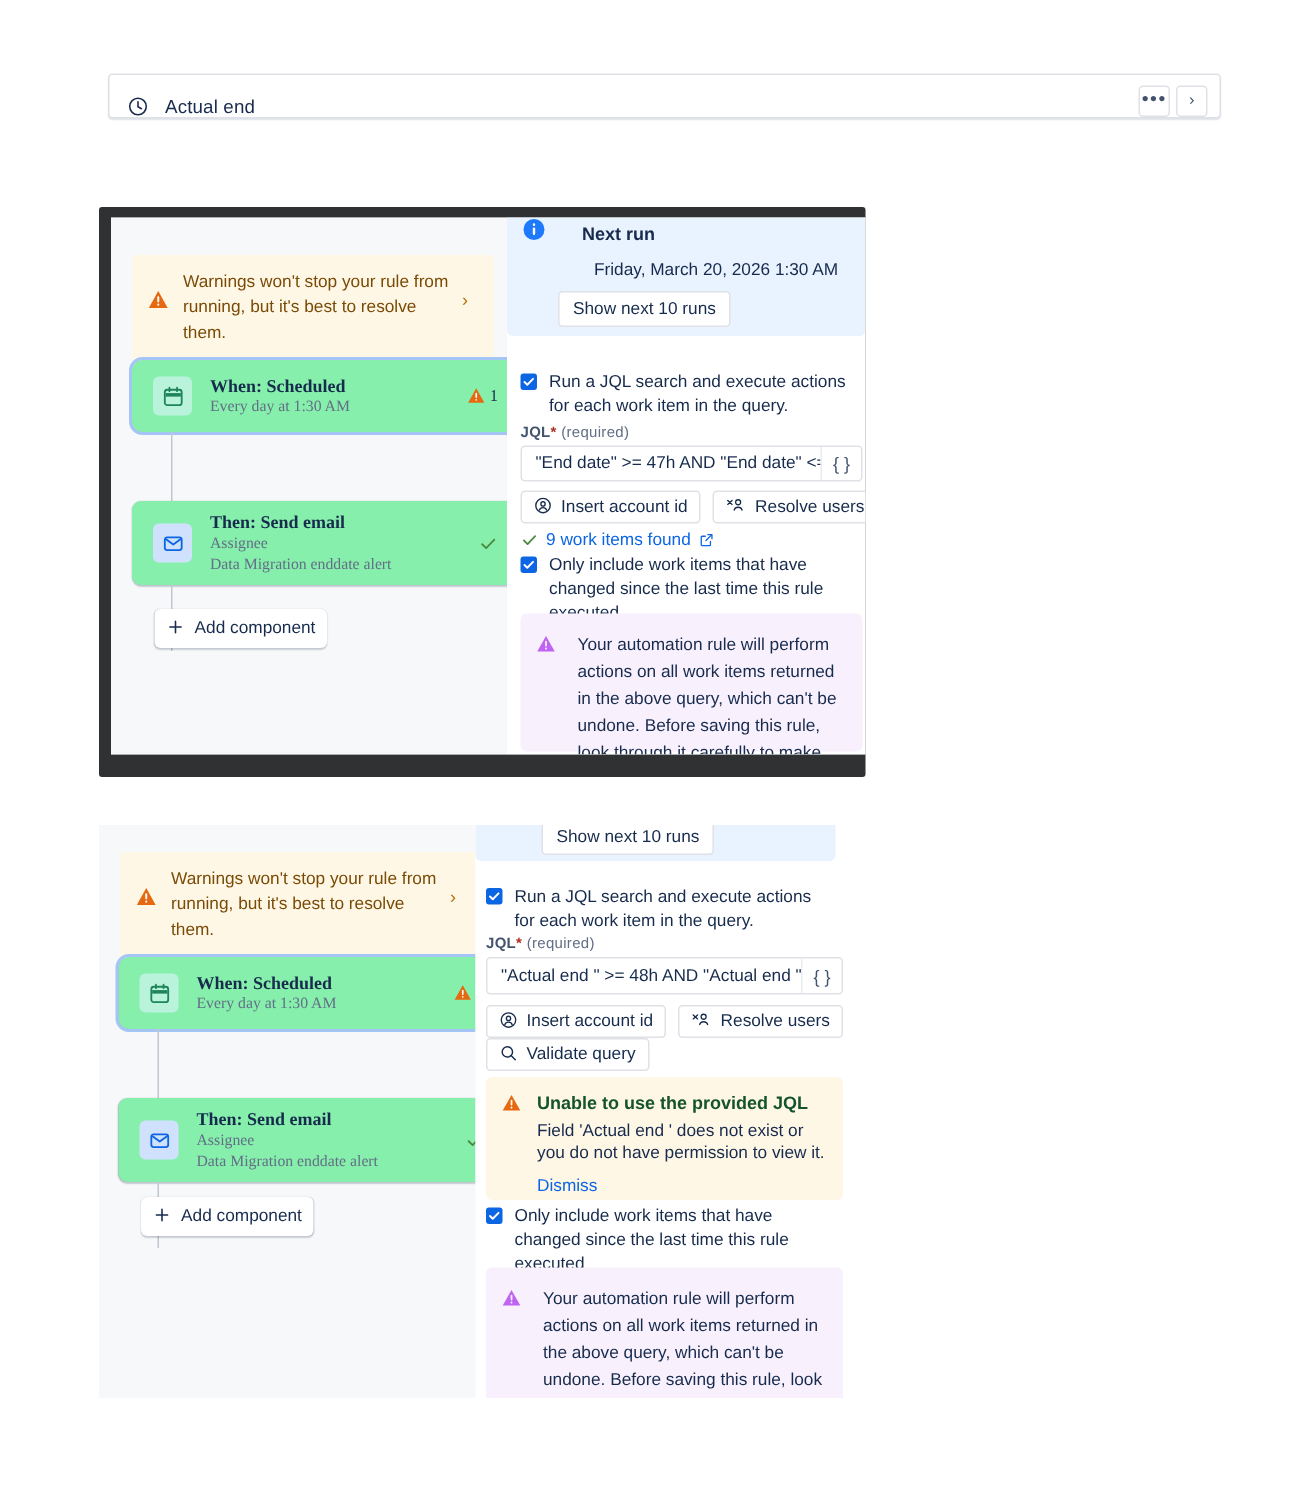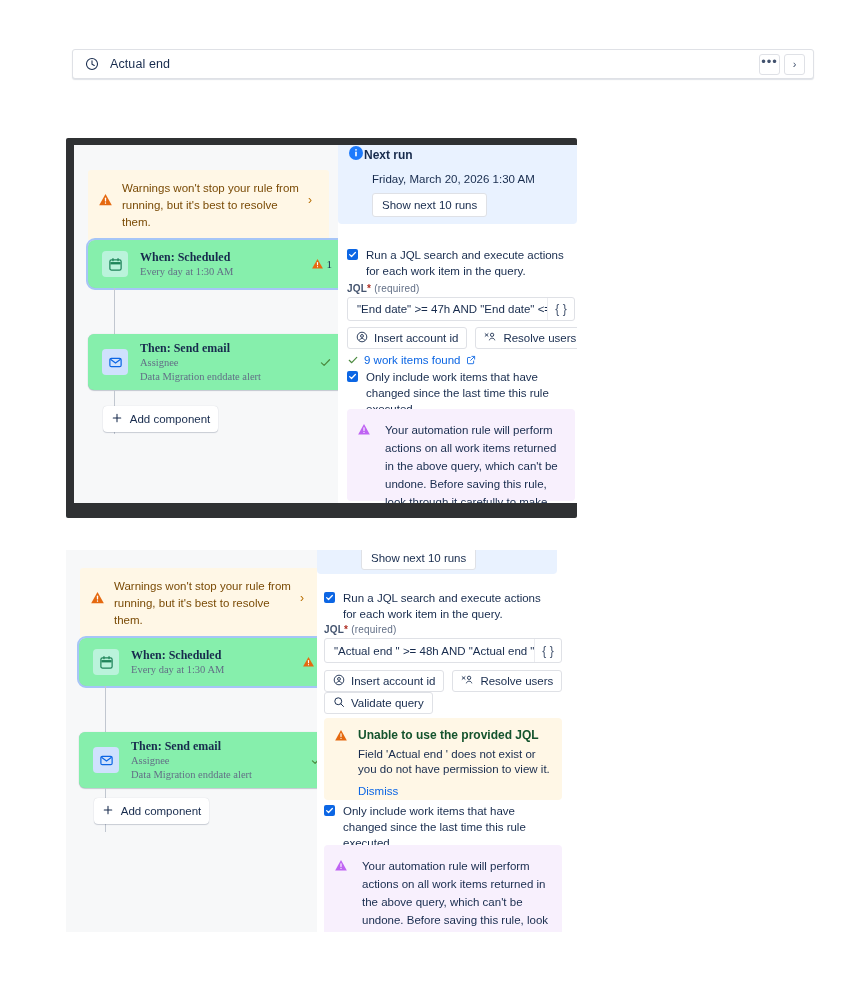--- a/index.html
+++ b/index.html
@@ -21,21 +21,21 @@
     position: absolute;
     left: 72px;
     top: 49px;
     width: 742px;
     height: 30px;
     background: #ffffff;
     border: 1px solid #dfe1e6;
     border-radius: 3px;
     box-shadow: 0 1px 1px rgba(9,30,66,0.13);
     display: flex;
-    align-items: center;
+    align-items: flex-end;
     box-sizing: border-box;
   }
   .topbar .clock {
     margin-left: 12px;
     width: 14px;
     height: 14px;
     flex: 0 0 auto;
     display: flex;
     align-items: center;
     justify-content: center;
@@ -198,33 +198,34 @@
   
   .info-box {
     position: absolute;
     background: #e9f2ff;
     border-radius: 4px;
     box-sizing: border-box;
   }
   .info-box .ib-head {
     display: flex;
     align-items: center;
-    gap: 0;
+    gap: 24px;
     padding: 6px 0 0 10px;
   }
   .info-box .ib-title {
     font-size: 12px;
     font-weight: bold;
     color: #172b4d;
   }
   .info-box .ib-line {
     font-size: 11.5px;
     color: #172b4d;
     line-height: 16px;
     padding-left: 34px;
+    margin-left: 24px;
   }
   .btn-plain {
     display: inline-flex;
     align-items: center;
     justify-content: center;
     background: #ffffff;
     border: 1px solid #dfe1e6;
     border-radius: 3px;
     font-size: 11.5px;
     color: #172b4d;

